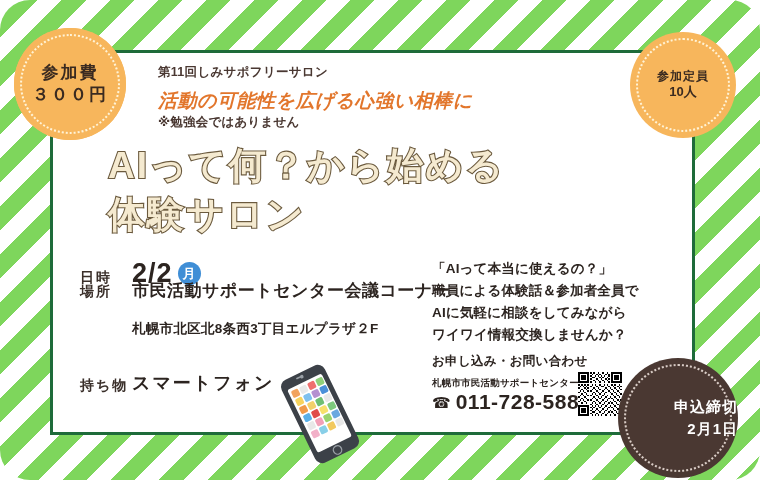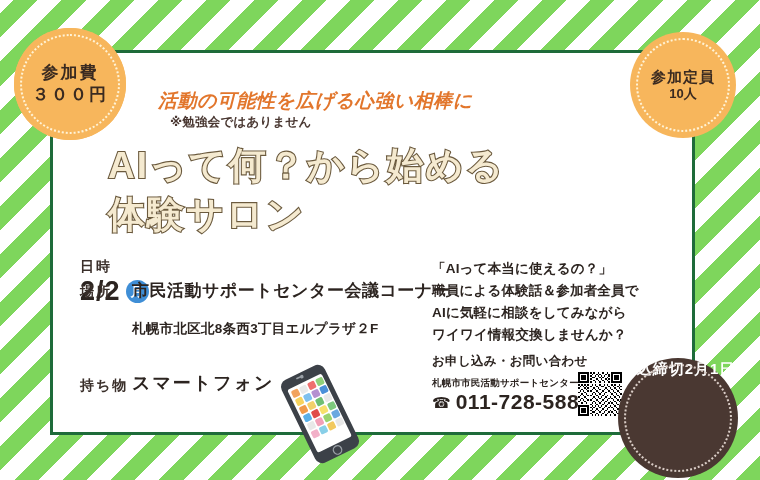--- a/index.html
+++ b/index.html
@@ -9,20 +9,21 @@
     background:#ffffff;
   }
   #poster{
     position:relative;width:760px;height:480px;overflow:hidden;
     background:
       repeating-linear-gradient(
         -45deg,
         #7ed65c 0px, #7ed65c 17px,
         #ffffff 17px, #ffffff 34px
       );
+    border-radius: 30px;
   }
   
   #panel{
     position:absolute;left:50px;top:50px;
     width:645px;height:385px;
     background:#ffffff;
     border:3px solid #1e6b3a;
     box-sizing:border-box;
   }
   
@@ -44,72 +45,72 @@
     left:630px;top:32px;width:106px;height:106px;
     background:#f7b65c;
   }
   .dotted-ring{
     position:absolute;left:6px;top:6px;right:6px;bottom:6px;
     border:2px dotted #fff3d6;border-radius:50%;
     pointer-events:none;
   }
   .badge-l1{font-size:17px;}
   .badge-l2{font-size:17px;}
-  #badge-cap .badge-l1{font-size:15px;letter-spacing:1px;}
+  #badge-cap .badge-l1{font-size:12px;letter-spacing:1px;}
   #badge-cap .badge-l2{font-size:13px;letter-spacing:0px;}
 
   
   #badge-deadline{
     position:absolute;left:618px;top:358px;
     width:120px;height:120px;border-radius:50%;
     background:#4a3832;color:#ffffff;
-    display:flex;
-    align-items:flex-start;justify-content:center;
+    display:flex;flex-direction:column;
+    align-items:flex-end;justify-content:center;
     text-align:center;font-weight:bold;line-height:1.45;
     z-index:7;
   }
   #badge-deadline .dotted-ring{border:2px dotted #d9ccc6;}
   #badge-deadline .badge-l1{font-size:15px;letter-spacing:1px;}
   #badge-deadline .badge-l2{font-size:15px;letter-spacing:1px;}
 
   
   #series{
     position:absolute;left:158px;top:64px;
     font-size:12.5px;font-weight:bold;color:#4a3832;
     letter-spacing:0.3px;
   }
   #lead{
     position:absolute;left:158px;top:88px;
     font-size:19px;font-weight:bold;color:#e2762c;
     letter-spacing:0.5px;
     font-style:italic;
   }
   #note{
-    position:absolute;left:170px;top:114px;
+    position:absolute;left:158px;top:114px;
     font-size:12.5px;font-weight:bold;color:#4a3832;
     letter-spacing:0.2px;
   }
 
   
   #title{
     position:absolute;left:108px;top:142px;
     font-size:37px;font-weight:bold;line-height:1.32;
     color:#f5ead0;letter-spacing:2px;
     -webkit-text-stroke:2.2px #6b5a3e;
     paint-order:stroke fill;
     white-space:pre-line;
   }
 
   
   .info-row{position:absolute;display:flex;align-items:baseline;}
   .info-label{
     font-size:14px;font-weight:bold;color:#3a2f2a;
     letter-spacing:2px;width:52px;flex:none;
   }
-  #row-date{left:80px;top:258px;flex-direction:column;}
+  #row-date{left:80px;top:258px;}
   #date-value{
     font-size:27px;font-weight:bold;color:#2c2420;
     letter-spacing:1px;display:flex;align-items:center;
   }
   #dow-badge{
     display:inline-flex;align-items:center;justify-content:center;
     width:23px;height:23px;border-radius:50%;
     background:#3f8ed6;color:#ffffff;
     font-size:13px;font-weight:bold;letter-spacing:0;
     margin:0 5px;flex:none;
@@ -166,20 +167,21 @@
     <span class="badge-l1">参加費</span>
     <span class="badge-l2">３００円</span>
   </div>
 
   <div class="badge-circle" id="badge-cap">
     <span class="dotted-ring"></span>
     <span class="badge-l1">参加定員</span>
     <span class="badge-l2">10人</span>
   </div>
 
+  <div id="series">第11回しみサポフリーサロン</div>
   <div id="lead">活動の可能性を広げる心強い相棒に</div>
   <div id="note">※勉強会ではありません</div>
 
   <div id="title">AIって何？から始める
 体験サロン</div>
 
   <div class="info-row" id="row-date">
     <span class="info-label">日時</span>
     <span id="date-value">
       <span>2/2</span>

